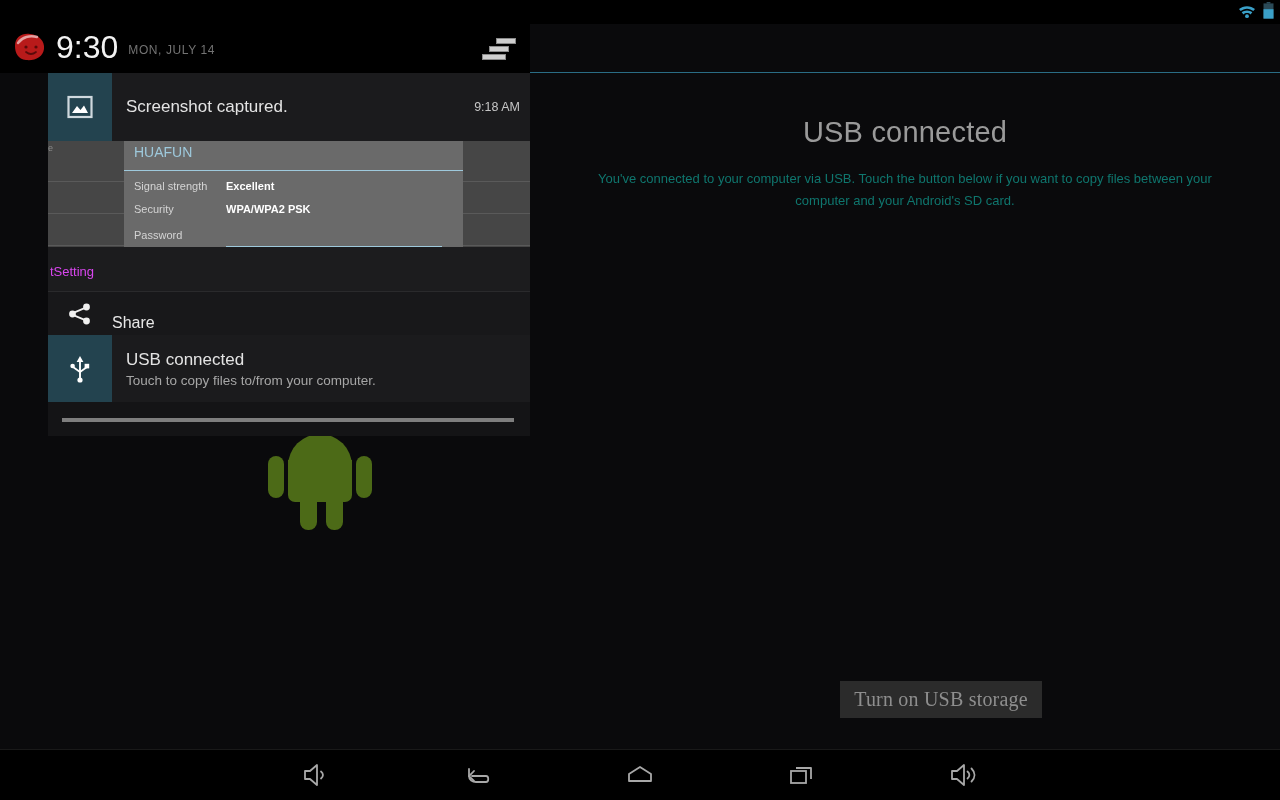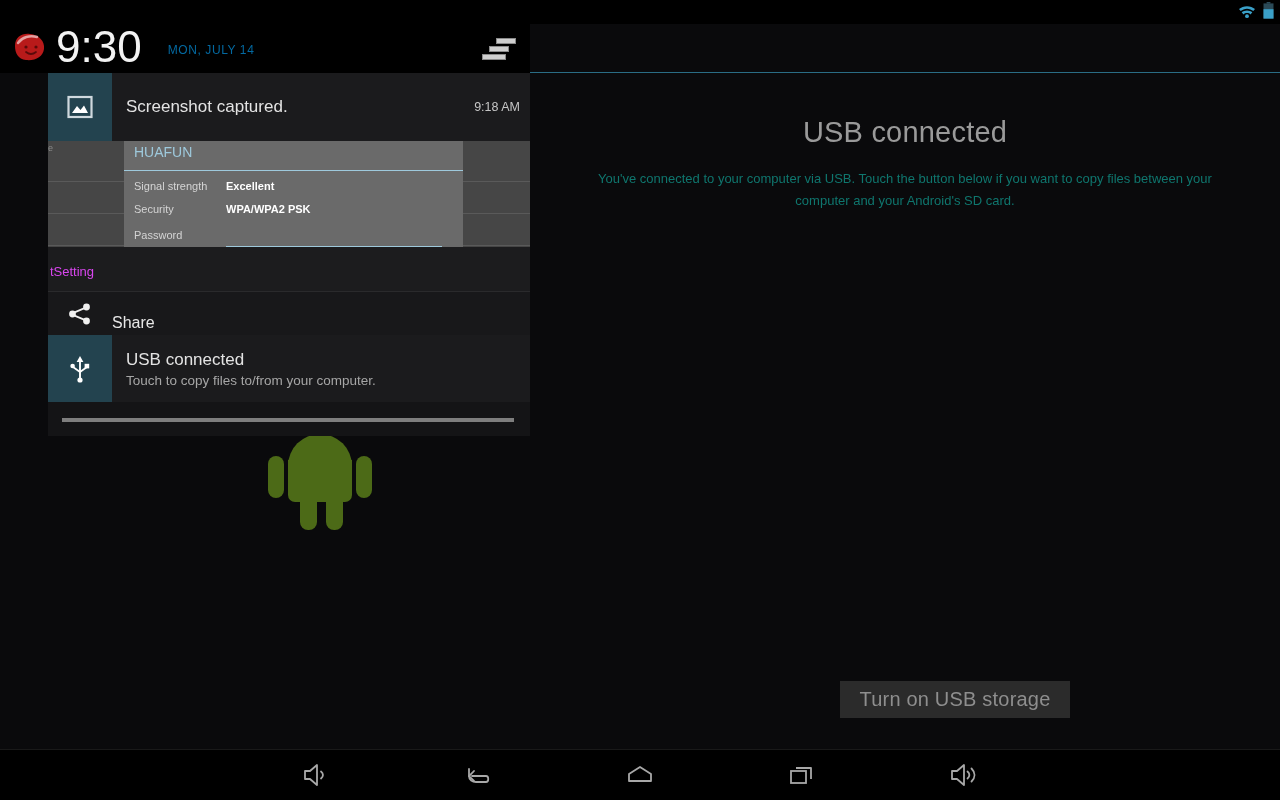--- a/index.html
+++ b/index.html
@@ -111,27 +111,27 @@
     background: #4c6a17;
     border-radius: 0 0 8px 8px;
   }
   .robot-leg.l1 { left: 32px; }
   .robot-leg.l2 { left: 58px; }
 
   #usb-storage-button {
     position: absolute;
     left: 840px;
     top: 657px;
-    width: 230px;
+    width: 202px;
     height: 37px;
     background: #2b2b2b;
     border: none;
     color: #8e8e8e;
     font-size: 20px;
-    font-family: Liberation Sans, sans-serif;
+    font-family: Liberation Serif, serif;
     letter-spacing: 0.2px;
     cursor: pointer;
   }
 
   
   #shade-underline {
     position: absolute;
     left: 0; right: 0;
     top: 72px;
     height: 1px;
@@ -157,30 +157,30 @@
     display: flex;
     align-items: center;
   }
   #shade-avatar {
     margin-left: 12px;
     width: 36px; height: 30px;
     position: relative;
   }
   #clock-time {
     margin-left: 8px;
-    font-size: 44px;
+    font-size: 32px;
     color: #f2f2f2;
     font-weight: 300;
     line-height: 32px;
     letter-spacing: 0px;
   }
   #clock-date {
-    margin-left: 26px;
+    margin-left: 10px;
     font-size: 12px;
-    color: #0369a1;
+    color: #737373;
     letter-spacing: 0.6px;
     padding-top: 6px;
   }
   #settings-icon-wrap {
     position: absolute;
     right: 14px;
     top: 16px;
     width: 34px;
     height: 24px;
   }

